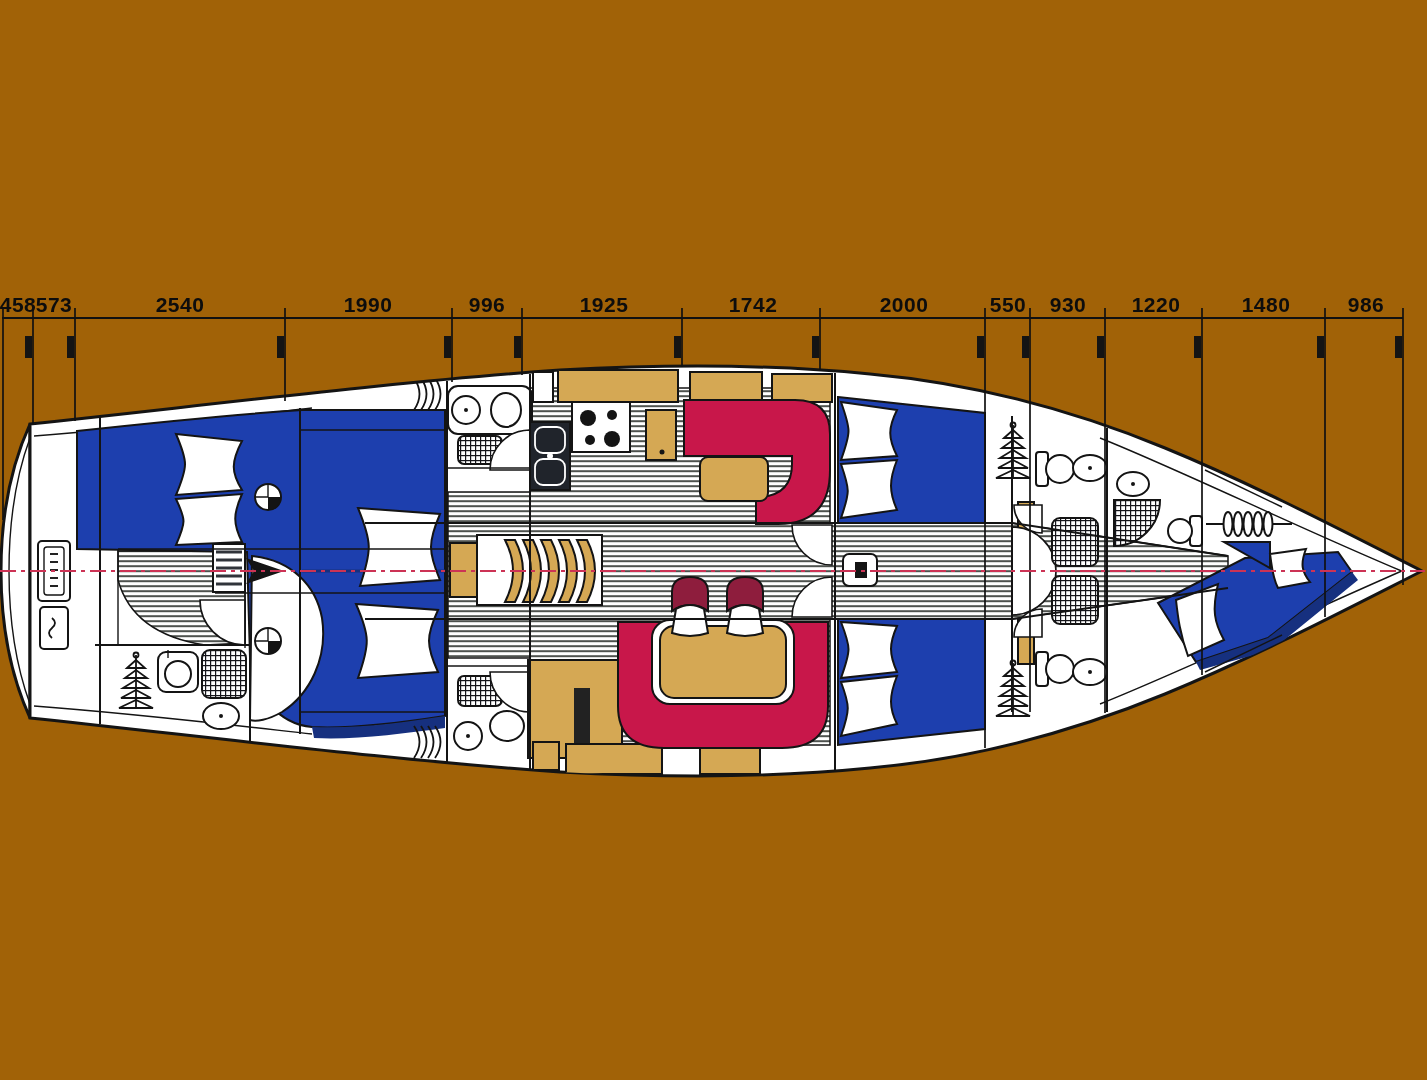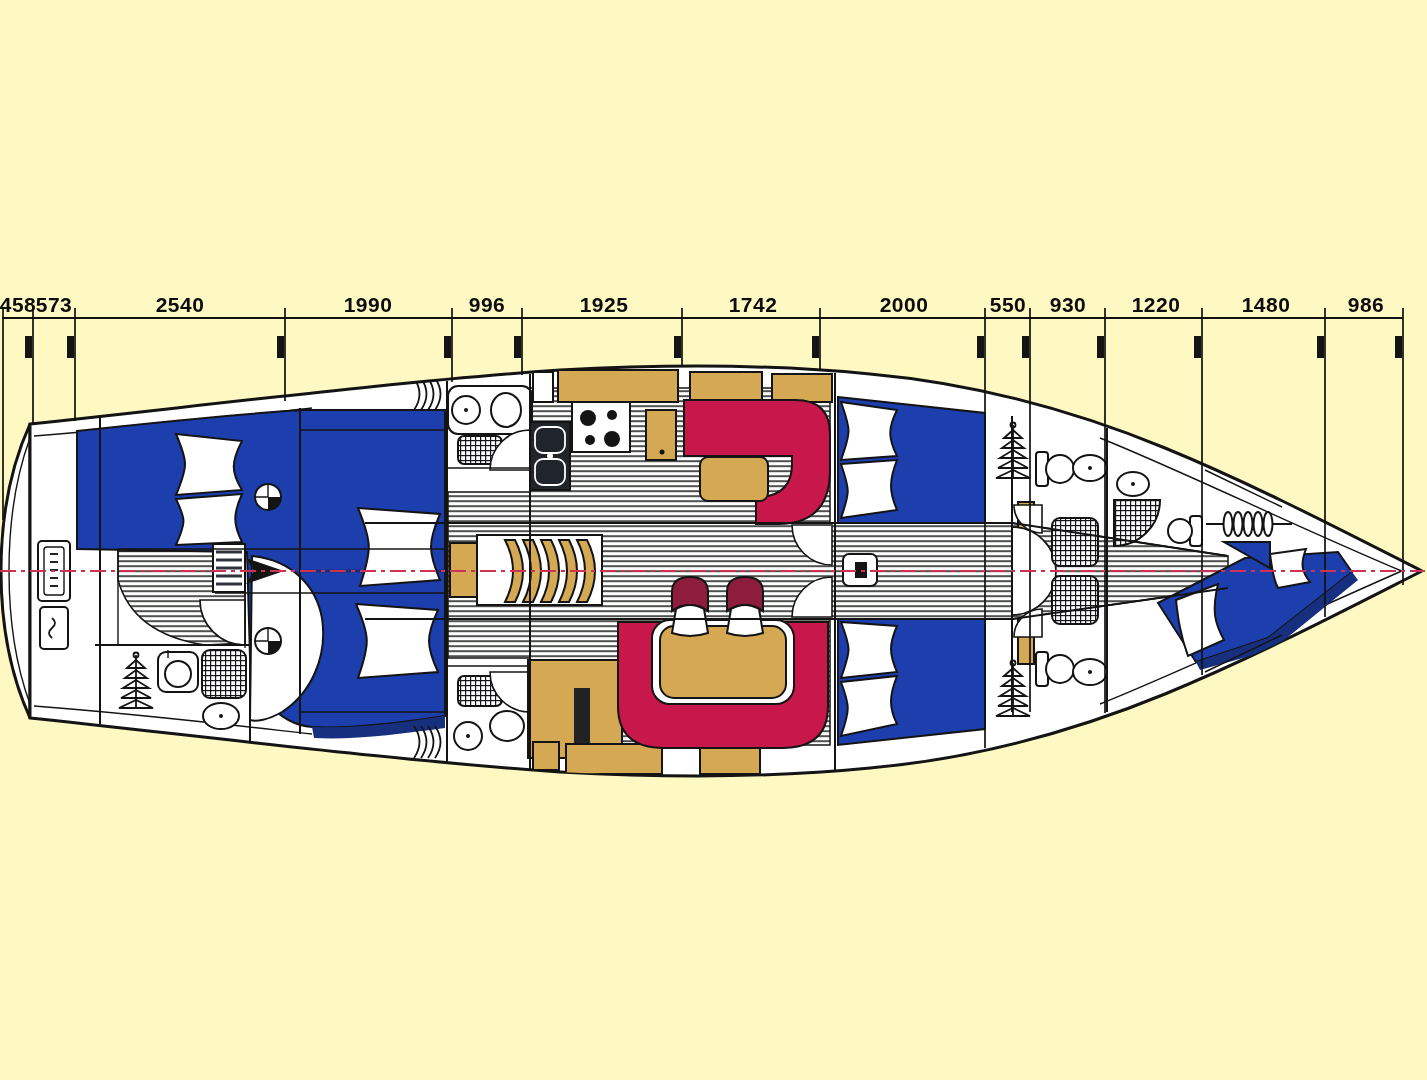--- a/index.html
+++ b/index.html
@@ -1,16 +1,16 @@
 <!DOCTYPE html>
 <html style="--berth-blue: #1d3fae; --berth-blue-dark: #16307f; --sofa-red: #c8174a; --chair-maroon: #8e1d3d; --wood-tan: #d5a854; --stripe-gray: #4e524e; --centerline-red: #cc3355; --ink: #141414;"><head>
 <meta charset="utf-8">
 <style>
   html,body{margin:0;padding:0;background:#ffffff;}
-  .stage{width:1427px;height:1080px;position:relative;background:#fef9c3;}
+  .stage{width:1427px;height:1080px;position:relative;background:#a16207;}
   svg{display:block;}
   svg text{
     font-family:"Liberation Sans", sans-serif;
     font-size:21px;
     font-weight:600;
     fill:#0d0d0d;
     text-anchor:middle;
     letter-spacing:.5px;
   }
   .outline{fill:#fff;stroke:var(--ink);stroke-width:3;}

